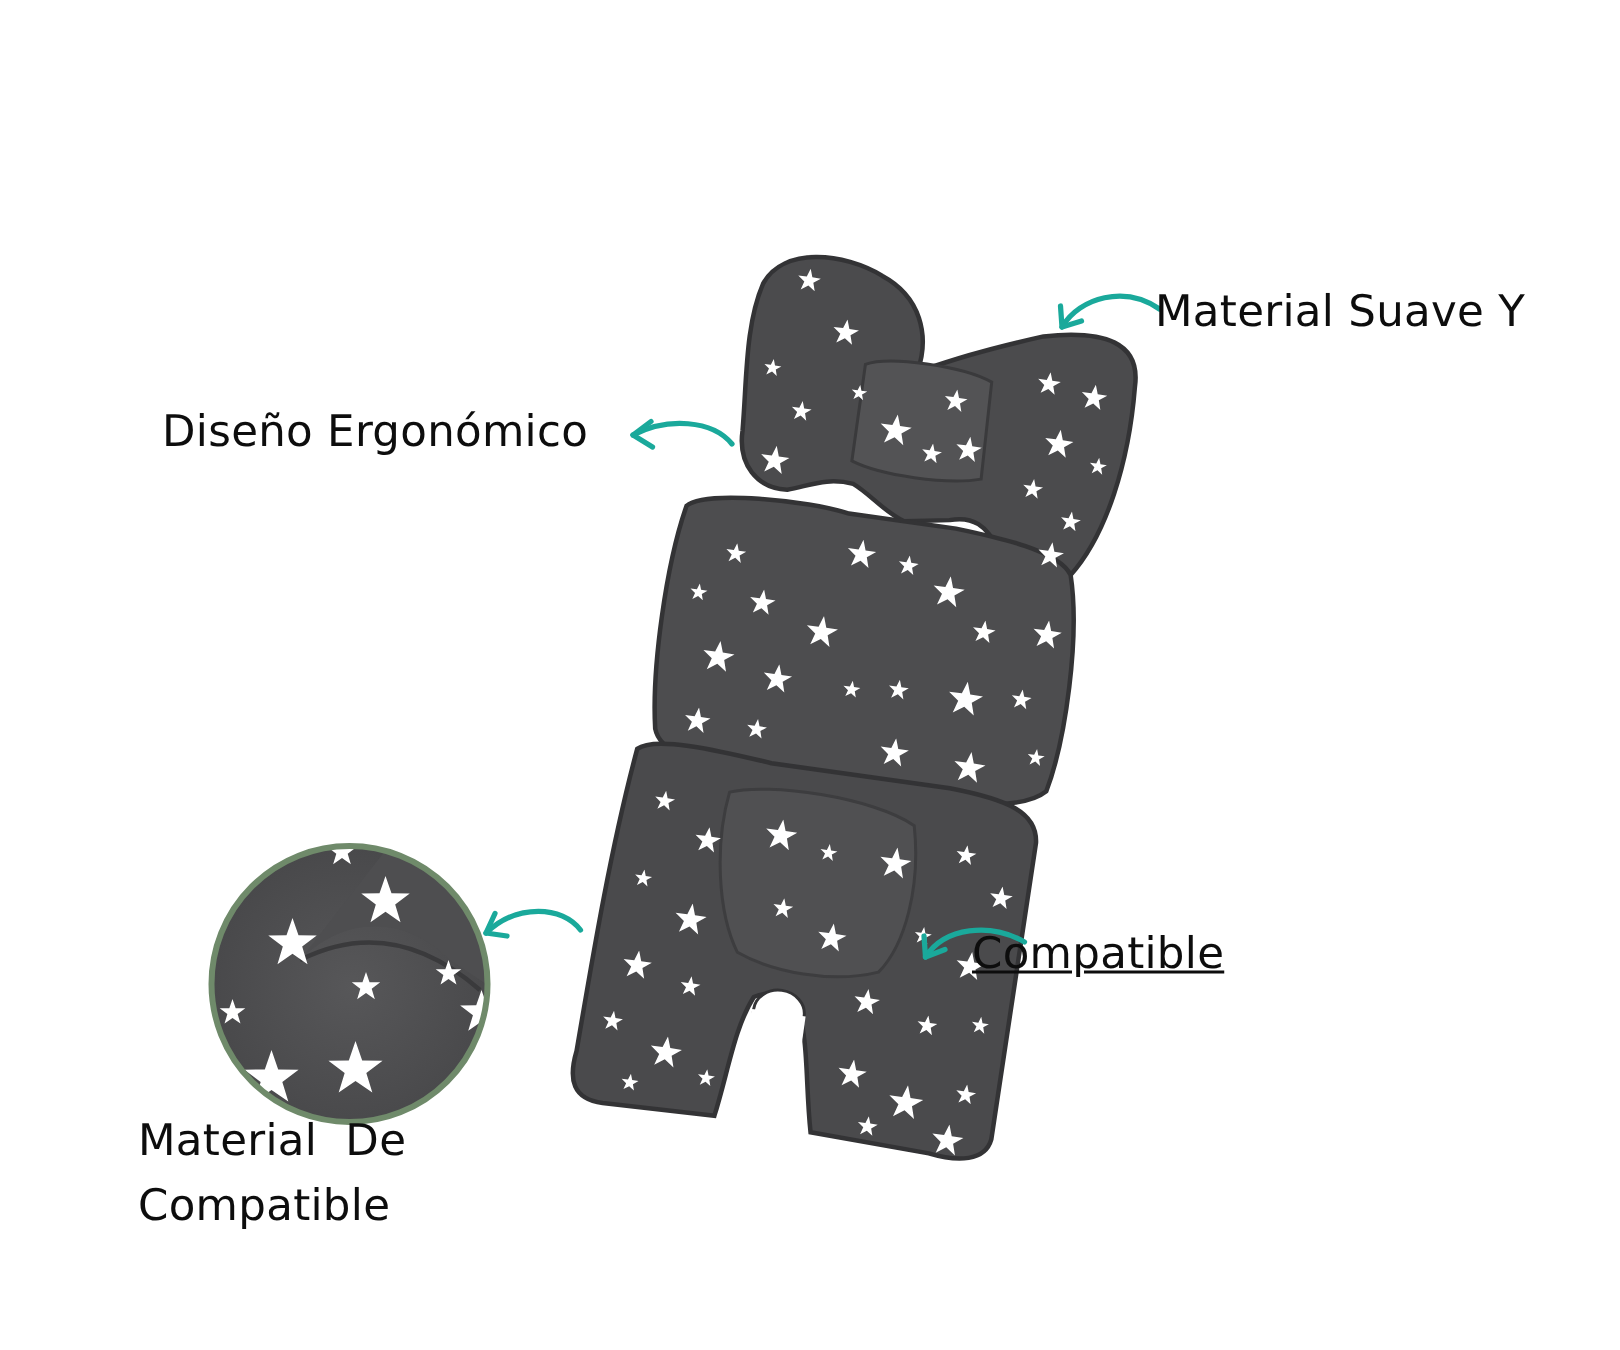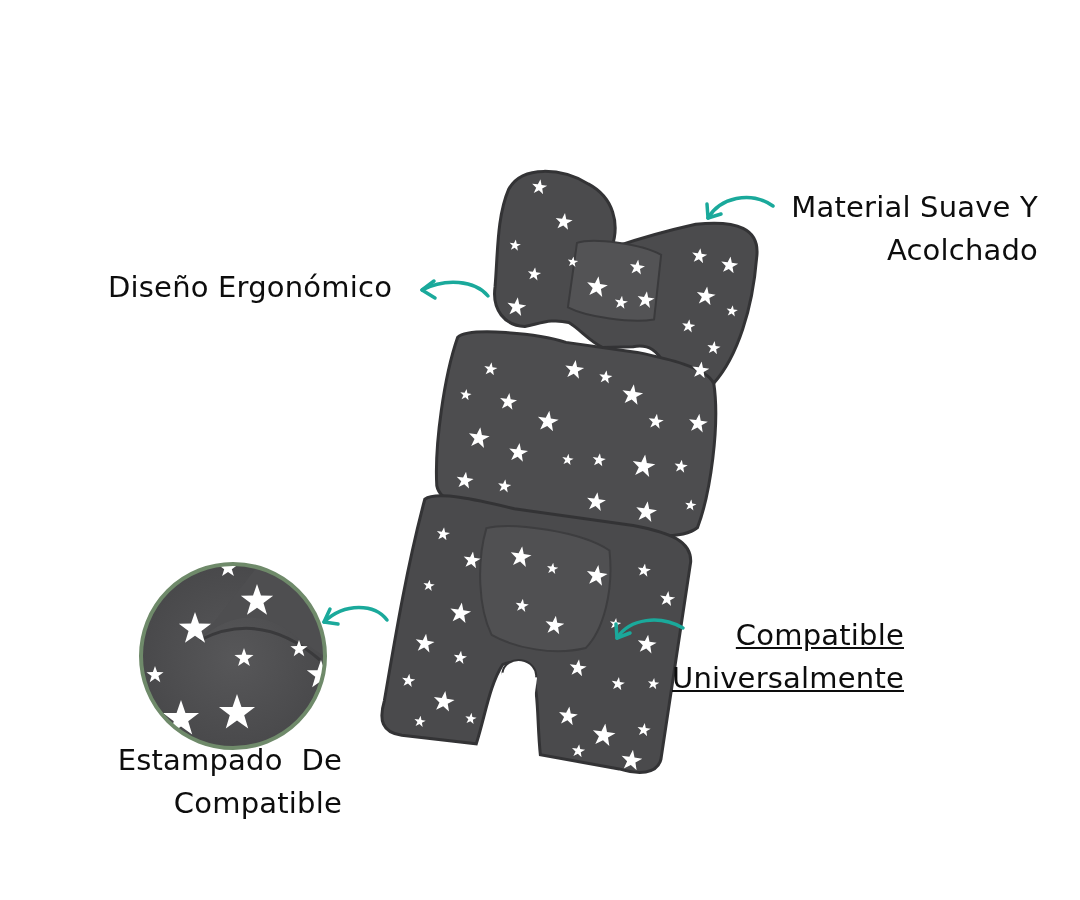--- a/index.html
+++ b/index.html
@@ -1,17 +1,17 @@
 <!DOCTYPE html>
 <html><head>
 <meta charset="utf-8">
 <style>
   html, body { margin:0; padding:0; background:#ffffff; }
   body { width:1080px; height:900px; position:relative; overflow:hidden; font-family:"DejaVu Sans", sans-serif; color:#111; }
-  .label { position:absolute; font-size:29px; line-height:43px; text-align:right; font-weight:400; letter-spacing:0.2px; color:#0d0d0d; white-space:nowrap; }
+  .label { position:absolute; font-size:29px; line-height:43px; text-align:left; font-weight:400; letter-spacing:0.2px; color:#0d0d0d; white-space:nowrap; }
   #lbl-material { left:770px; top:186px; width:268px; }
   #lbl-ergo { left:108px; top:266px; text-align:left; }
   #lbl-compat { left:648px; top:614px; width:256px;text-decoration:underline; }
   #lbl-estampado { left:92px; top:739px; width:250px; }
   svg.art { position:absolute; left:0; top:0; }
 </style>
 </head>
 <body>
 
 <svg class="art" width="1080" height="900" viewBox="0 0 1080 900">
@@ -138,28 +138,26 @@
     <path d="M683 628 C660 615, 630 618, 617 638"></path>
     <path d="M617 638 L616 624 M617 638 L630 633"></path>
 
     <path d="M387 620 C375 604, 345 602, 324 622"></path>
     <path d="M324 622 L330 609 M324 622 L338 624"></path>
   </g>
 </svg>
 
 <div class="label" id="lbl-material">
   <div>Material Suave Y</div>
-  <div>Acolchado</div>
 </div>
 
 <div class="label" id="lbl-ergo">
   <div>Diseño Ergonómico</div>
 </div>
 
 <div class="label" id="lbl-compat">
   <div>Compatible</div>
-  <div>Universalmente</div>
 </div>
 
 <div class="label" id="lbl-estampado">
-  <div style="white-space:pre">Estampado  De</div>
+  <div style="white-space:pre">Material  De</div>
   <div>Compatible</div>
 </div>
 
 </body></html>

